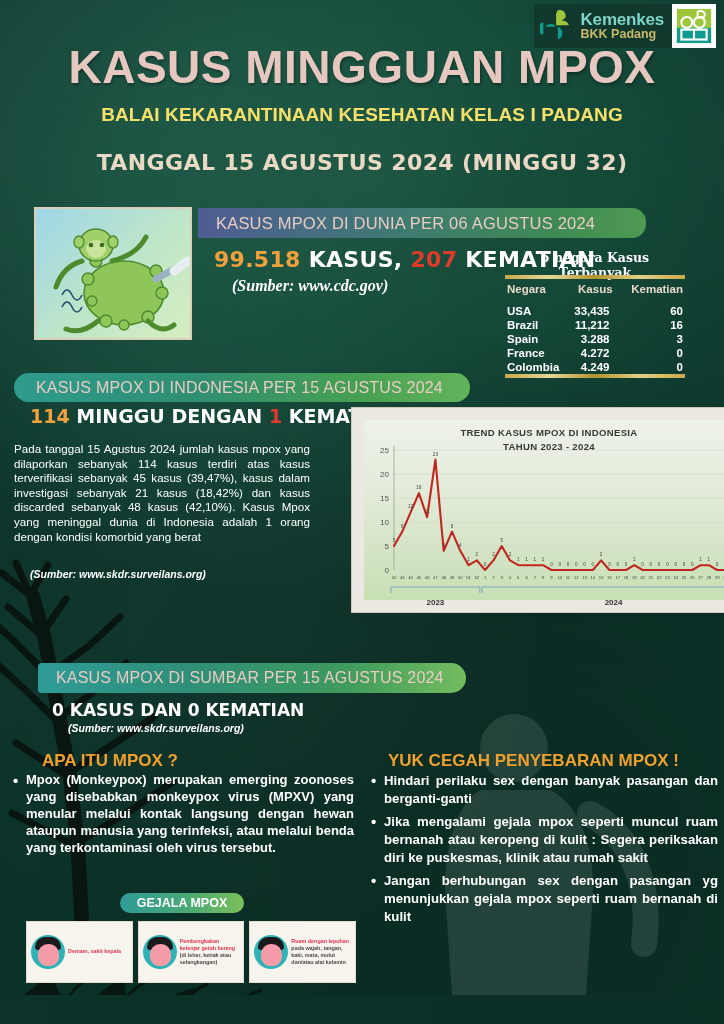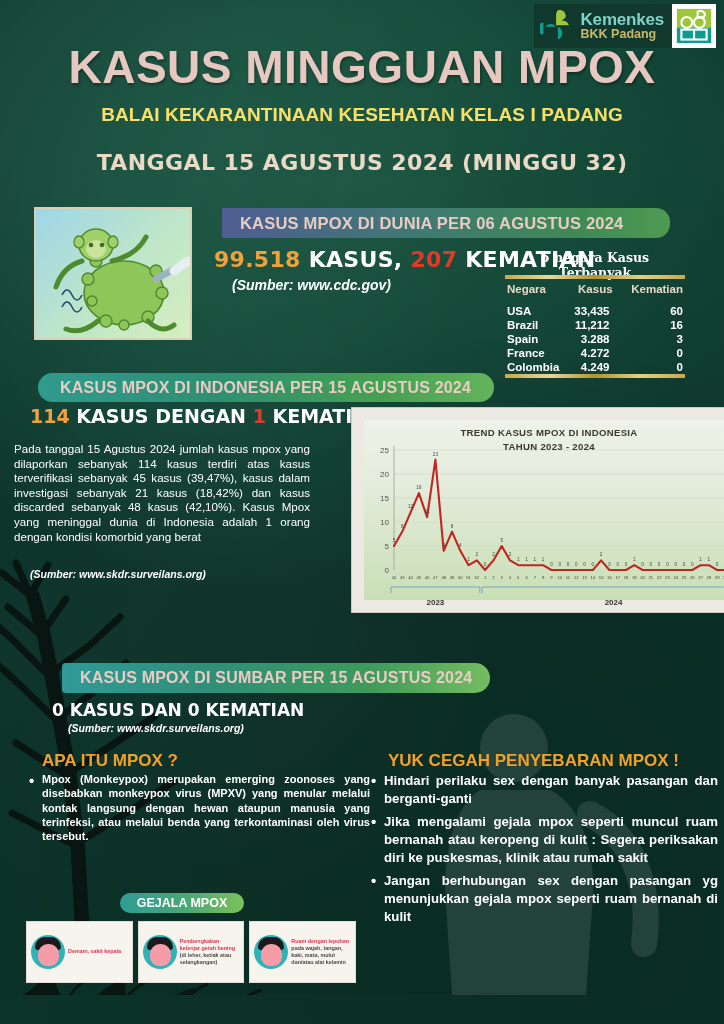--- a/index.html
+++ b/index.html
@@ -59,21 +59,21 @@
   .date-title {
     position:absolute; top:150px; left:0; width:724px; text-align:center;
     font-size:22px; font-weight:bold; color:#ead9c4; letter-spacing:.4px;
     font-family:"DejaVu Sans", sans-serif;
   }
 
   
   .banner {
     position:absolute; border-radius:0 16px 16px 0;
     display:flex; align-items:center;
-    font-weight:bold; color:#e8ccc4; letter-spacing:.2px;margin-left:24px;
+    font-weight:normal; color:#e8ccc4; letter-spacing:.2px;
   }
   #banner-world { left:198px; top:208px; width:448px; height:30px;
     background:linear-gradient(90deg,#4f5d93 0%, #3f7a72 45%, #3f8a54 80%, #4e9a52 100%);
     padding-left:18px; font-size:16.5px; border-radius:0 14px 14px 0;}
   #banner-indo { left:14px; top:373px; width:456px; height:29px;
     background:linear-gradient(90deg,#2f9b8e 0%, #2f8f72 40%, #46a052 75%, #63b45b 100%);
     padding-left:22px; font-size:16px; border-radius:16px 16px 16px 16px;}
   #banner-sumbar { left:38px; top:663px; width:428px; height:30px;
     background:linear-gradient(90deg,#2f9b97 0%, #2f8f78 35%, #3f9a5c 72%, #74bd5f 100%);
     padding-left:18px; font-size:16px; border-radius:4px 16px 16px 4px;}
@@ -84,22 +84,22 @@
     background:linear-gradient(135deg,#9fd6e8 0%,#bfe6c8 55%,#d6eec0 100%);
     border:2px solid #d9d0b8; overflow:hidden;
   }
   .world-stat {
     position:absolute; left:214px; top:247px; font-size:22px; font-weight:bold;
     color:#fff; font-family:"DejaVu Sans", sans-serif; letter-spacing:.3px;
   }
   .world-stat .num1 { color:#f0a13c; }
   .world-stat .num2 { color:#e03b2a; }
   .world-src {
-    position:absolute; left:232px; top:277px; font-size:14px; font-weight:bold;
-    font-style:italic; color:#ffffff;
+    position:absolute; left:232px; top:277px; font-size:16px; font-weight:bold;
+    font-style:italic; color:#ffffff;font-family:Liberation Serif, serif;
   }
 
   
   .tbl-title { position:absolute; left:505px; top:250px; width:180px; text-align:center;
     font-size:12.5px; color:#fff; font-family:"DejaVu Serif", serif; font-weight:600;}
   .tbl { position:absolute; left:505px; top:275px; width:180px; }
   .tbl .rule { height:4px; background:linear-gradient(90deg,#c9a84a,#e6d79a,#b4912f,#e2cf86,#c9a84a);}
   .tbl table { width:100%; border-collapse:collapse; font-size:11.5px; }
   .tbl th, .tbl td { padding:0 2px; line-height:1.22; }
   .tbl th { color:#e9d9c8; font-weight:bold; text-align:left; padding-top:3px; padding-bottom:4px;}
@@ -138,21 +138,21 @@
     color:#fff; font-family:"DejaVu Sans", sans-serif;}
   .sumbar-src { position:absolute; left:68px; top:722px; font-size:10.5px;
     font-weight:bold; font-style:italic; color:#fff;}
 
   
   .col-head { position:absolute; font-size:17px; font-weight:bold; color:#f0a02c; }
   #head-apa { left:42px; top:751px; }
   #head-yuk { left:388px; top:751px; }
 
   .body-list { position:absolute; color:#fff; font-weight:bold; }
-  #list-apa { left:28px; top:772px; width:342px; font-size:11px; line-height:1.30; }
+  #list-apa { left:12px; top:772px; width:342px; font-size:13px; line-height:1.30; }
   #list-yuk { left:370px; top:772px; width:348px; font-size:13.2px; line-height:1.34; }
   .body-list li { list-style:none; position:relative; padding-left:14px; text-align:justify; margin-bottom:6px;}
   .body-list li::before { content:"•"; position:absolute; left:1px; top:-1px; font-size:15px; }
 
   
   .gejala-pill {
     position:absolute; left:120px; top:893px; width:124px; height:20px;
     border-radius:10px; background:linear-gradient(90deg,#2f9b97 0%, #4aa974 55%, #7cc05a 100%);
     display:flex; align-items:center; justify-content:center;
     font-size:12.5px; font-weight:bold; color:#fff;
@@ -312,21 +312,21 @@
             <td class="r">0</td>
           </tr>
         </tbody>
     </table>
     <div class="rule"></div>
   </div>
 
   <div class="banner" id="banner-indo">KASUS MPOX DI INDONESIA PER 15 AGUSTUS 2024</div>
   <div class="indo-stat">
     <span class="o">114</span>
-    <span>KASUS DENGAN</span>
+    <span>MINGGU DENGAN</span>
     <span class="r">1</span>
     <span>KEMATIAN.</span>
   </div>
   <div class="indo-para">Pada tanggal 15 Agustus 2024 jumlah kasus mpox yang dilaporkan sebanyak 114 kasus terdiri atas kasus terverifikasi sebanyak 45 kasus (39,47%), kasus dalam investigasi sebanyak 21 kasus (18,42%) dan kasus discarded sebanyak 48 kasus (42,10%). Kasus Mpox yang meninggal dunia di Indonesia adalah 1 orang dengan kondisi komorbid yang berat</div>
   <div class="indo-src">(Sumber: www.skdr.surveilans.org)</div>
 
   <div class="chart-card">
     <div class="chart-inner">
       <div class="chart-title">
         <div>TREND KASUS MPOX DI INDONESIA</div>

